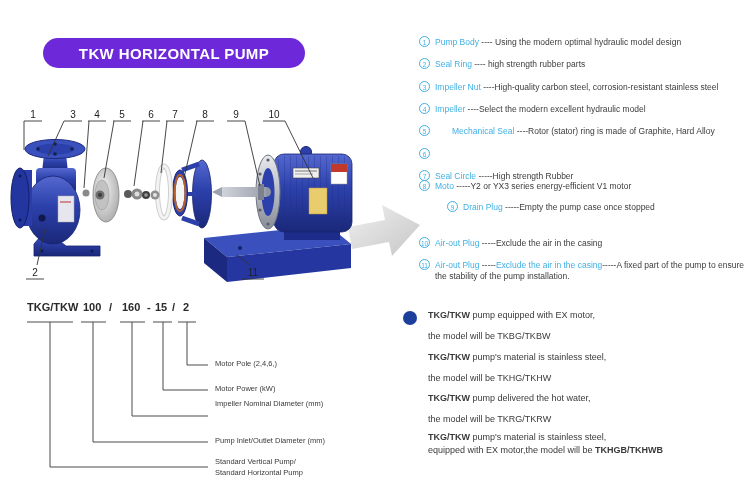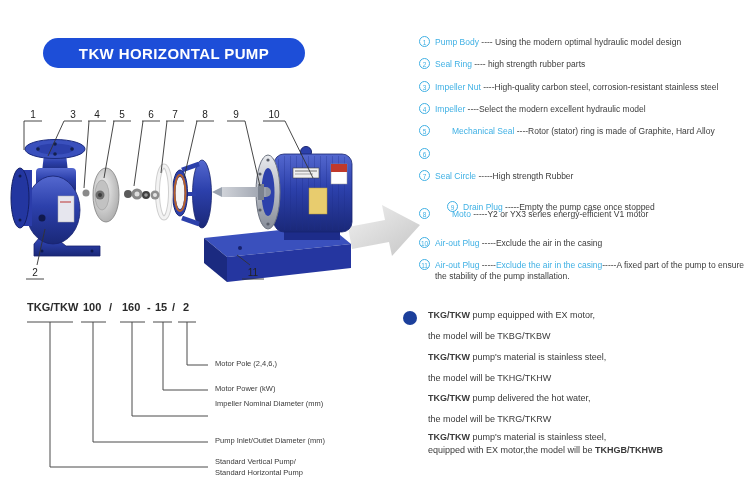--- a/index.html
+++ b/index.html
@@ -5,21 +5,21 @@
   html,body{margin:0;padding:0;}
   body{
     width:756px;height:500px;position:relative;overflow:hidden;
     background:#ffffff;
     font-family:"Liberation Sans", sans-serif;
     -webkit-font-smoothing:antialiased;
   }
   
   .banner{
     position:absolute;left:43px;top:38px;width:262px;height:30px;
-    background:#1d4ed8;border-radius:15px;
+    background:#6d28d9;border-radius:15px;
     display:flex;align-items:center;justify-content:center;
     color:#ffffff;font-weight:bold;font-size:15px;letter-spacing:.4px;
   }
   
   .diagram-svg{position:absolute;left:8px;top:98px;}
   
   .parts-list{position:absolute;left:419px;top:37px;width:331px;height:262px;}
   .part-item{position:absolute;left:0;display:flex;align-items:flex-start;width:100%;
     font-size:8.5px;line-height:11px;color:#3c3c3c;}
   .circ{
@@ -229,21 +229,21 @@
       <span class="circ">5</span>
       <span><span class="pname">Mechanical Seal</span><span class="pdesc"> ----Rotor (stator) ring is made of Graphite, Hard Alloy</span></span>
     </div>
     <div class="part-item" style="top: 112px;">
       <span class="circ">6</span>
     </div>
     <div class="part-item" style="top: 134px;">
       <span class="circ">7</span>
       <span><span class="pname">Seal Circle</span><span class="pdesc"> -----High strength Rubber</span></span>
     </div>
-    <div class="part-item" style="top: 172px; gap: 17px;">
+    <div class="part-item" style="top: 144px;">
       <span class="circ">8</span>
       <span><span class="pname">Moto</span><span class="pdesc"> -----Y2 or YX3 series energy-efficient V1 motor</span></span>
     </div>
     <div class="part-item" style="top: 165px; padding-left: 28px;">
       <span class="circ">9</span>
       <span><span class="pname">Drain Plug</span><span class="pdesc"> -----Empty the pump case once stopped</span></span>
     </div>
     <div class="part-item" style="top: 201px;">
       <span class="circ">10</span>
       <span><span class="pname">Air-out Plug</span><span class="pdesc"> -----Exclude the air in the casing</span></span>

